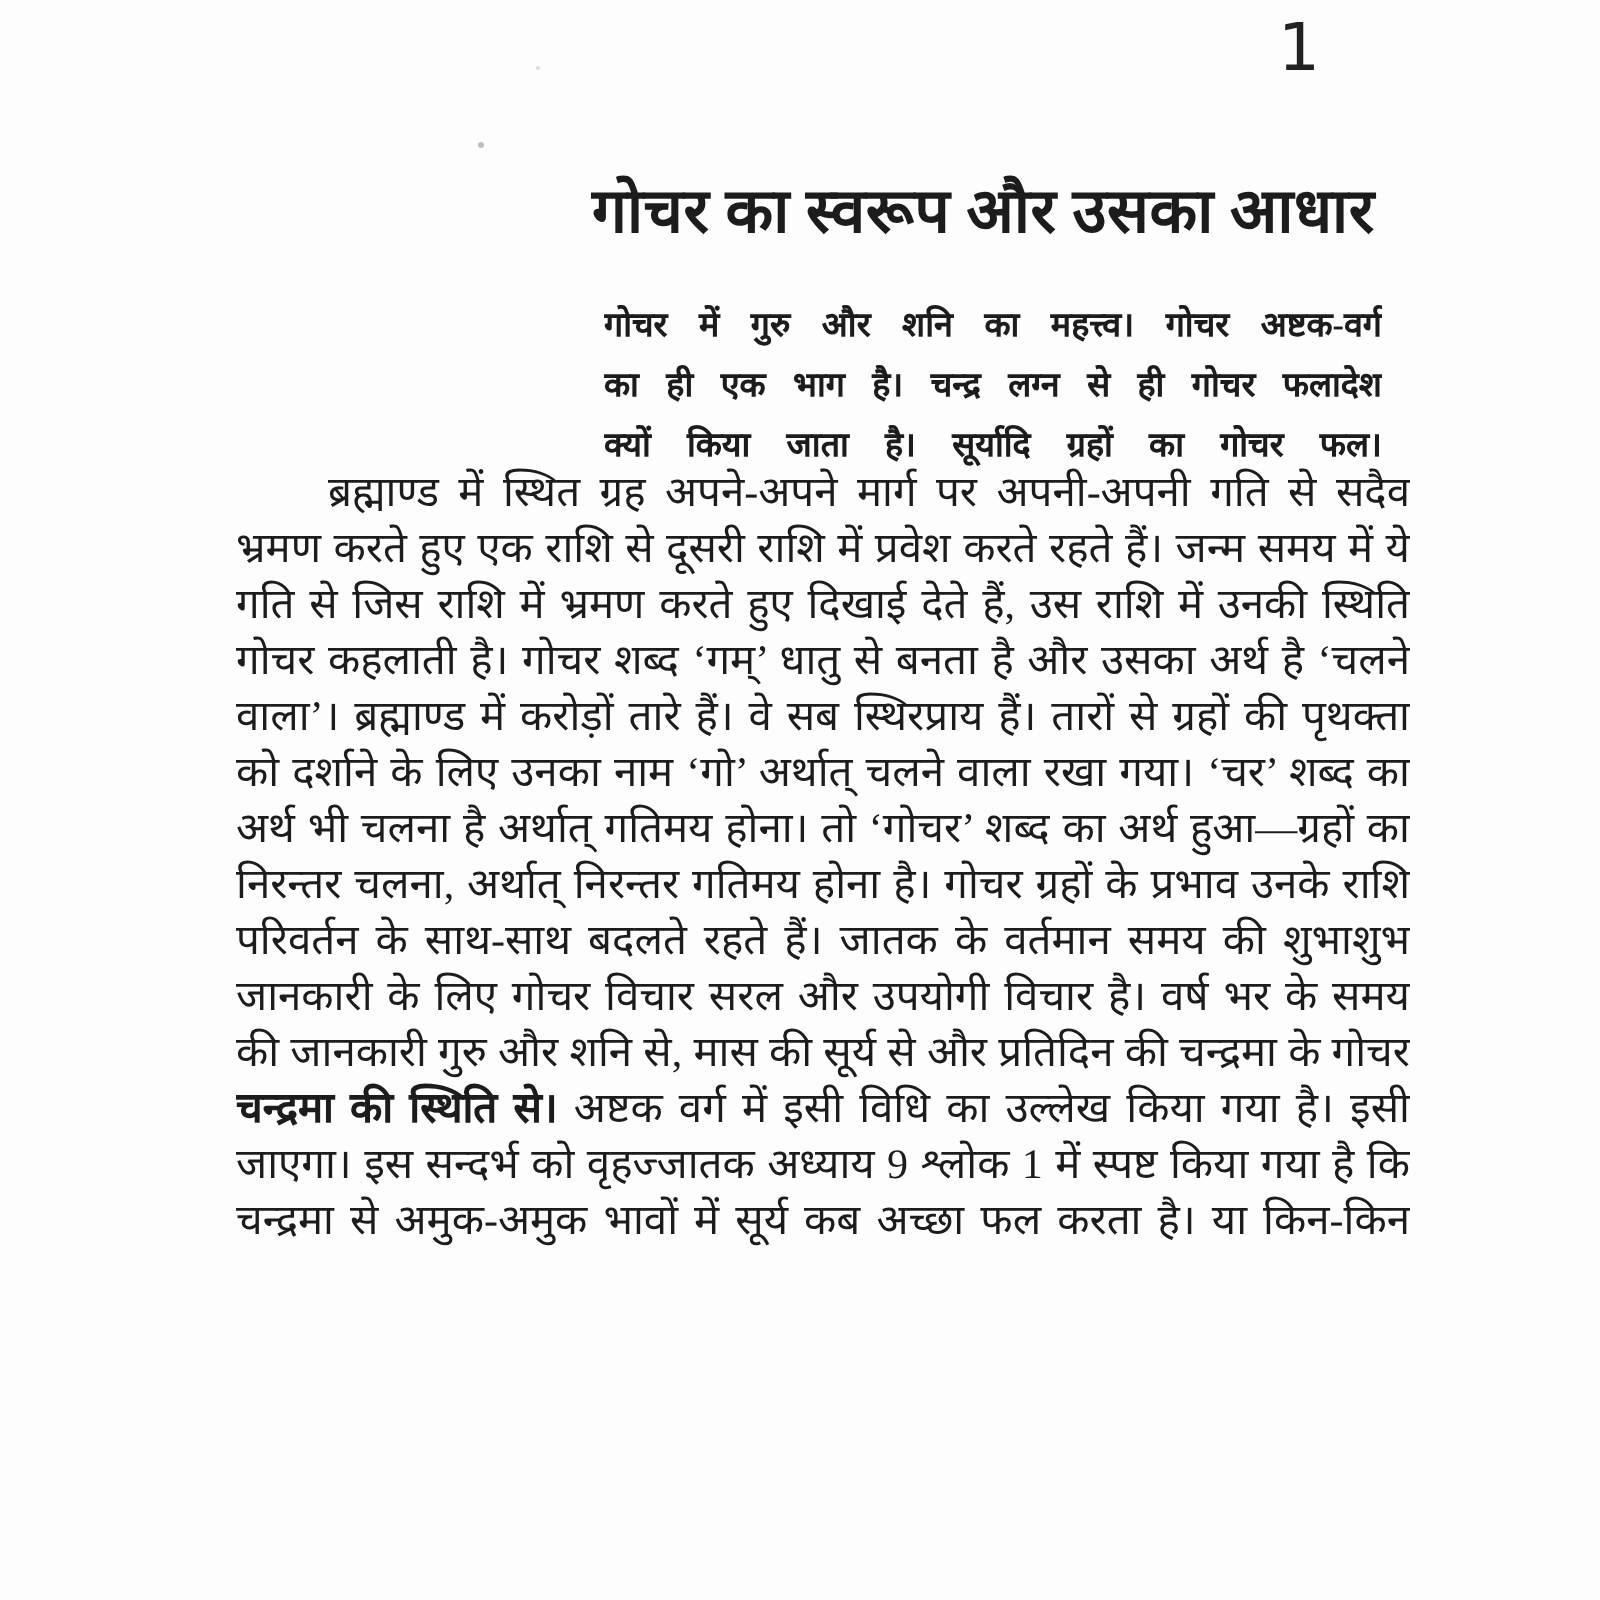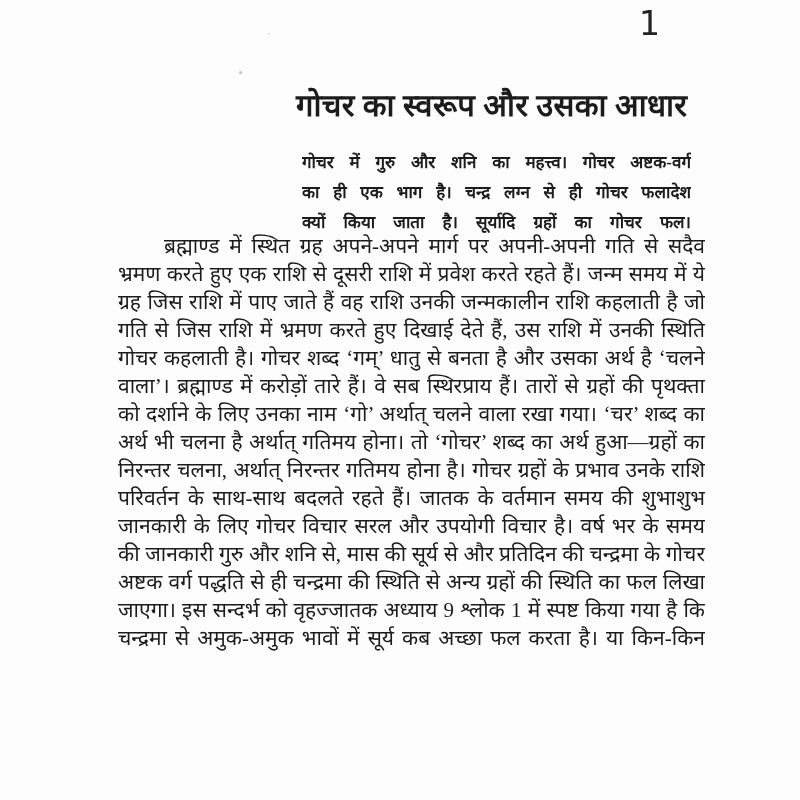--- a/index.html
+++ b/index.html
@@ -97,28 +97,27 @@
 
   <div class="summary">
       <div class="sub-line">गोचर में गुरु और शनि का महत्त्व। गोचर अष्टक-वर्ग</div>
       <div class="sub-line">का ही एक भाग है। चन्द्र लग्न से ही गोचर फलादेश</div>
       <div class="sub-line">क्यों किया जाता है। सूर्यादि ग्रहों का गोचर फल।</div>
     </div>
 
   <div class="body-block">
       <div class="body-line indent"><span>ब्रह्माण्ड में स्थित ग्रह अपने-अपने मार्ग पर अपनी-अपनी गति से सदैव</span></div>
       <div class="body-line"><span>भ्रमण करते हुए एक राशि से दूसरी राशि में प्रवेश करते रहते हैं। जन्म समय में ये</span></div>
-      <div class="body-line"><span>ग्रह जिस राशि में पाए जाते हैं वह राशि उनकी जन्मकालीन राशि कहलाती है जो</span></div>
       <div class="body-line"><span>गति से जिस राशि में भ्रमण करते हुए दिखाई देते हैं, उस राशि में उनकी स्थिति</span></div>
       <div class="body-line"><span>गोचर कहलाती है। गोचर शब्द ‘गम्’ धातु से बनता है और उसका अर्थ है ‘चलने</span></div>
       <div class="body-line"><span>वाला’। ब्रह्माण्ड में करोड़ों तारे हैं। वे सब स्थिरप्राय हैं। तारों से ग्रहों की पृथक्ता</span></div>
       <div class="body-line"><span>को दर्शाने के लिए उनका नाम ‘गो’ अर्थात् चलने वाला रखा गया। ‘चर’ शब्द का</span></div>
       <div class="body-line"><span>अर्थ भी चलना है अर्थात् गतिमय होना। तो ‘गोचर’ शब्द का अर्थ हुआ—ग्रहों का</span></div>
       <div class="body-line"><span>निरन्तर चलना, अर्थात् निरन्तर गतिमय होना है। गोचर ग्रहों के प्रभाव उनके राशि</span></div>
       <div class="body-line"><span>परिवर्तन के साथ-साथ बदलते रहते हैं। जातक के वर्तमान समय की शुभाशुभ</span></div>
       <div class="body-line"><span>जानकारी के लिए गोचर विचार सरल और उपयोगी विचार है। वर्ष भर के समय</span></div>
       <div class="body-line"><span>की जानकारी गुरु और शनि से, मास की सूर्य से और प्रतिदिन की चन्द्रमा के गोचर</span></div>
-      <div class="body-line"><span>अष्टक वर्ग पद्धति से ही चन्द्रमा की स्थिति से अन्य ग्रहों की स्थिति का फल लिखा</span></div>
+      <div class="body-line"><span class="b">चन्द्रमा की स्थिति से। </span><span>अष्टक वर्ग में इसी विधि का उल्लेख किया गया है। इसी</span></div>
       <div class="body-line"><span>जाएगा। इस सन्दर्भ को वृहज्जातक अध्याय 9 श्लोक 1 में स्पष्ट किया गया है कि</span></div>
       <div class="body-line"><span>चन्द्रमा से अमुक-अमुक भावों में सूर्य कब अच्छा फल करता है। या किन-किन</span></div>
     </div>
 
 </div>
 
 </body></html>

